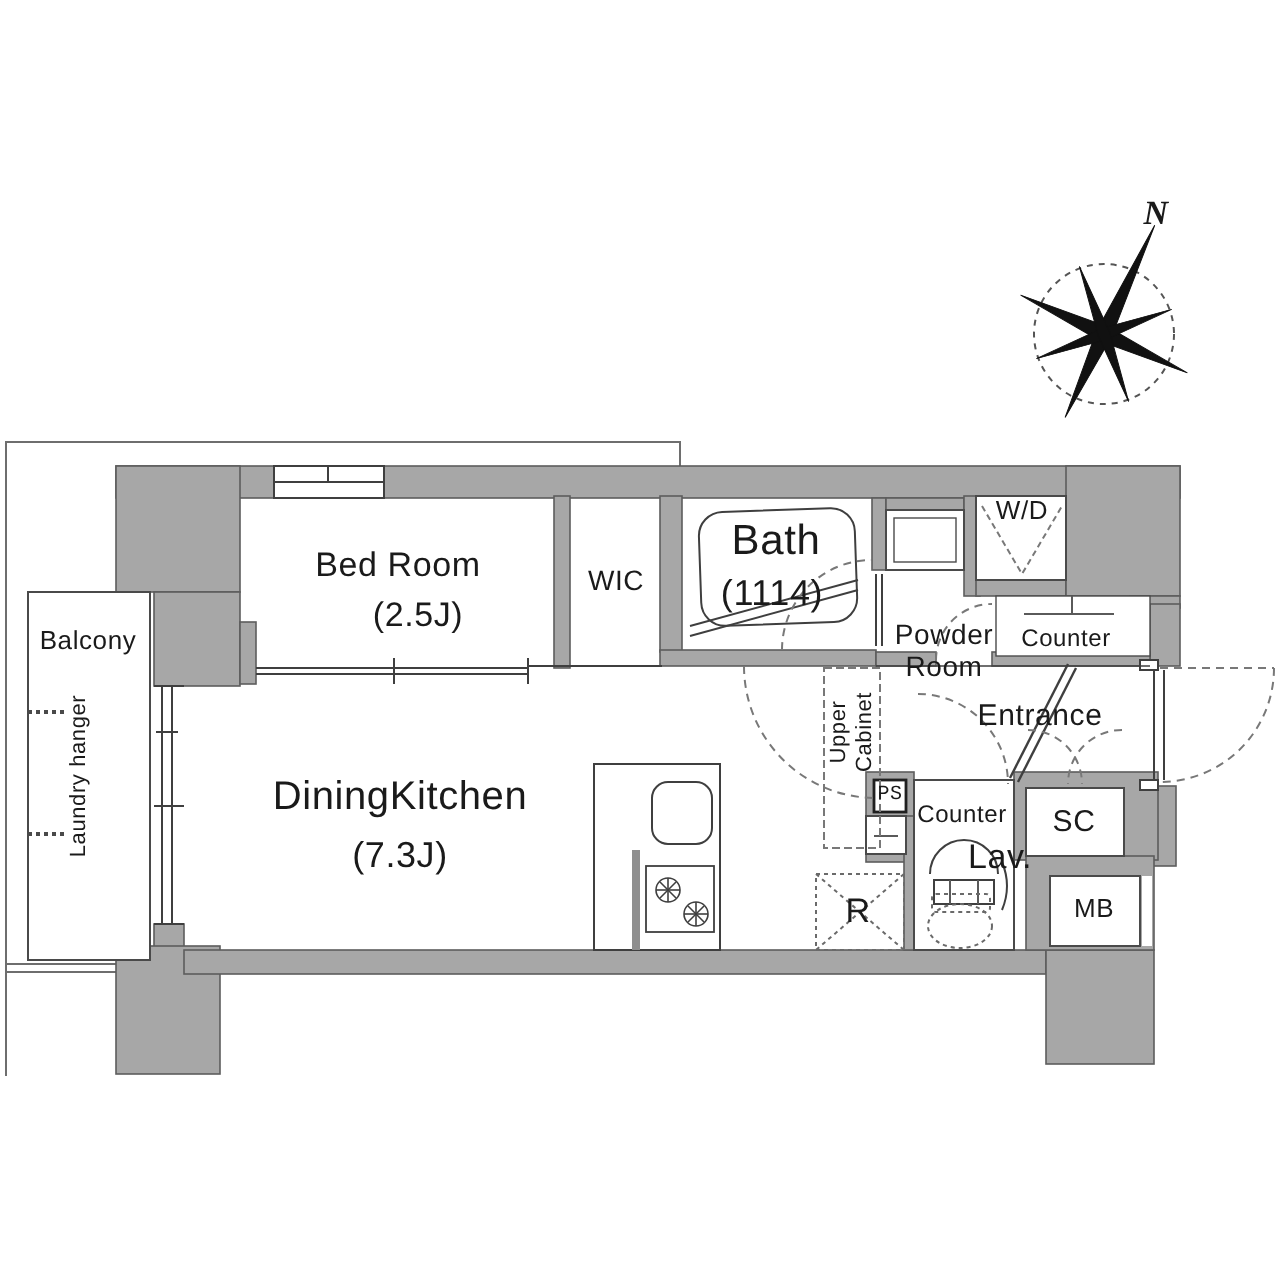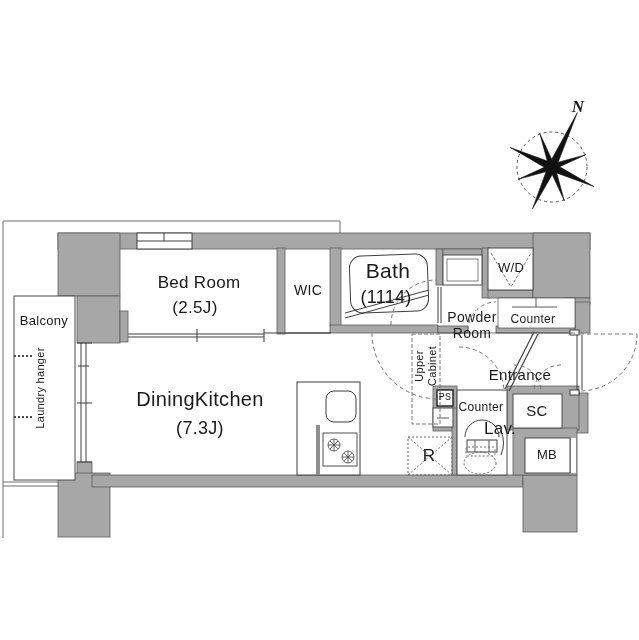--- a/index.html
+++ b/index.html
@@ -178,29 +178,29 @@
           <polygon points="0,-36 3,0 0,36 -3,0"></polygon>
           <polygon points="-36,0 0,-3 36,0 0,3"></polygon>
         </g>
       </g>
     </g>
   </svg>
 
   <div class="label f13" style="left:44px;top:321px">Balcony</div>
   <div class="label rot f11" style="left:40px;top:388px">Laundry hanger</div>
   <div class="label f17" style="left:199px;top:283px">Bed Room</div>
-  <div class="label f17" style="left:195px;top:308px">(2.5J)</div>
+  <div class="label f17" style="left:209px;top:308px">(2.5J)</div>
   <div class="label f14" style="left:308px;top:290px">WIC</div>
   <div class="label f19" style="left:388px;top:271px">Bath</div>
   <div class="label f18" style="left:386px;top:297px">(1114)</div>
   <div class="label f14" style="left:472px;top:325px">Powder
 Room</div>
-  <div class="label f13" style="left:511px;top:268px">W/D</div>
+  <div class="label f13" style="left:511px;top:256px">W/D</div>
   <div class="label f12" style="left:533px;top:320px">Counter</div>
-  <div class="label f15" style="left:520px;top:375px">Entrance</div>
+  <div class="label f15" style="left:520px;top:358px">Entrance</div>
   <div class="label rot f11" style="left:426px;top:366px">Upper
 Cabinet</div>
   <div class="label f10" style="left:445px;top:398px">PS</div>
   <div class="label f12" style="left:481px;top:408px">Counter</div>
   <div class="label f17" style="left:500px;top:429px">Lav.</div>
   <div class="label f15" style="left:537px;top:411px">SC</div>
   <div class="label f13" style="left:547px;top:455px">MB</div>
   <div class="label f17" style="left:429px;top:456px">R</div>
   <div class="label f20" style="left:200px;top:399px">DiningKitchen</div>
   <div class="label f18" style="left:200px;top:428px">(7.3J)</div>

